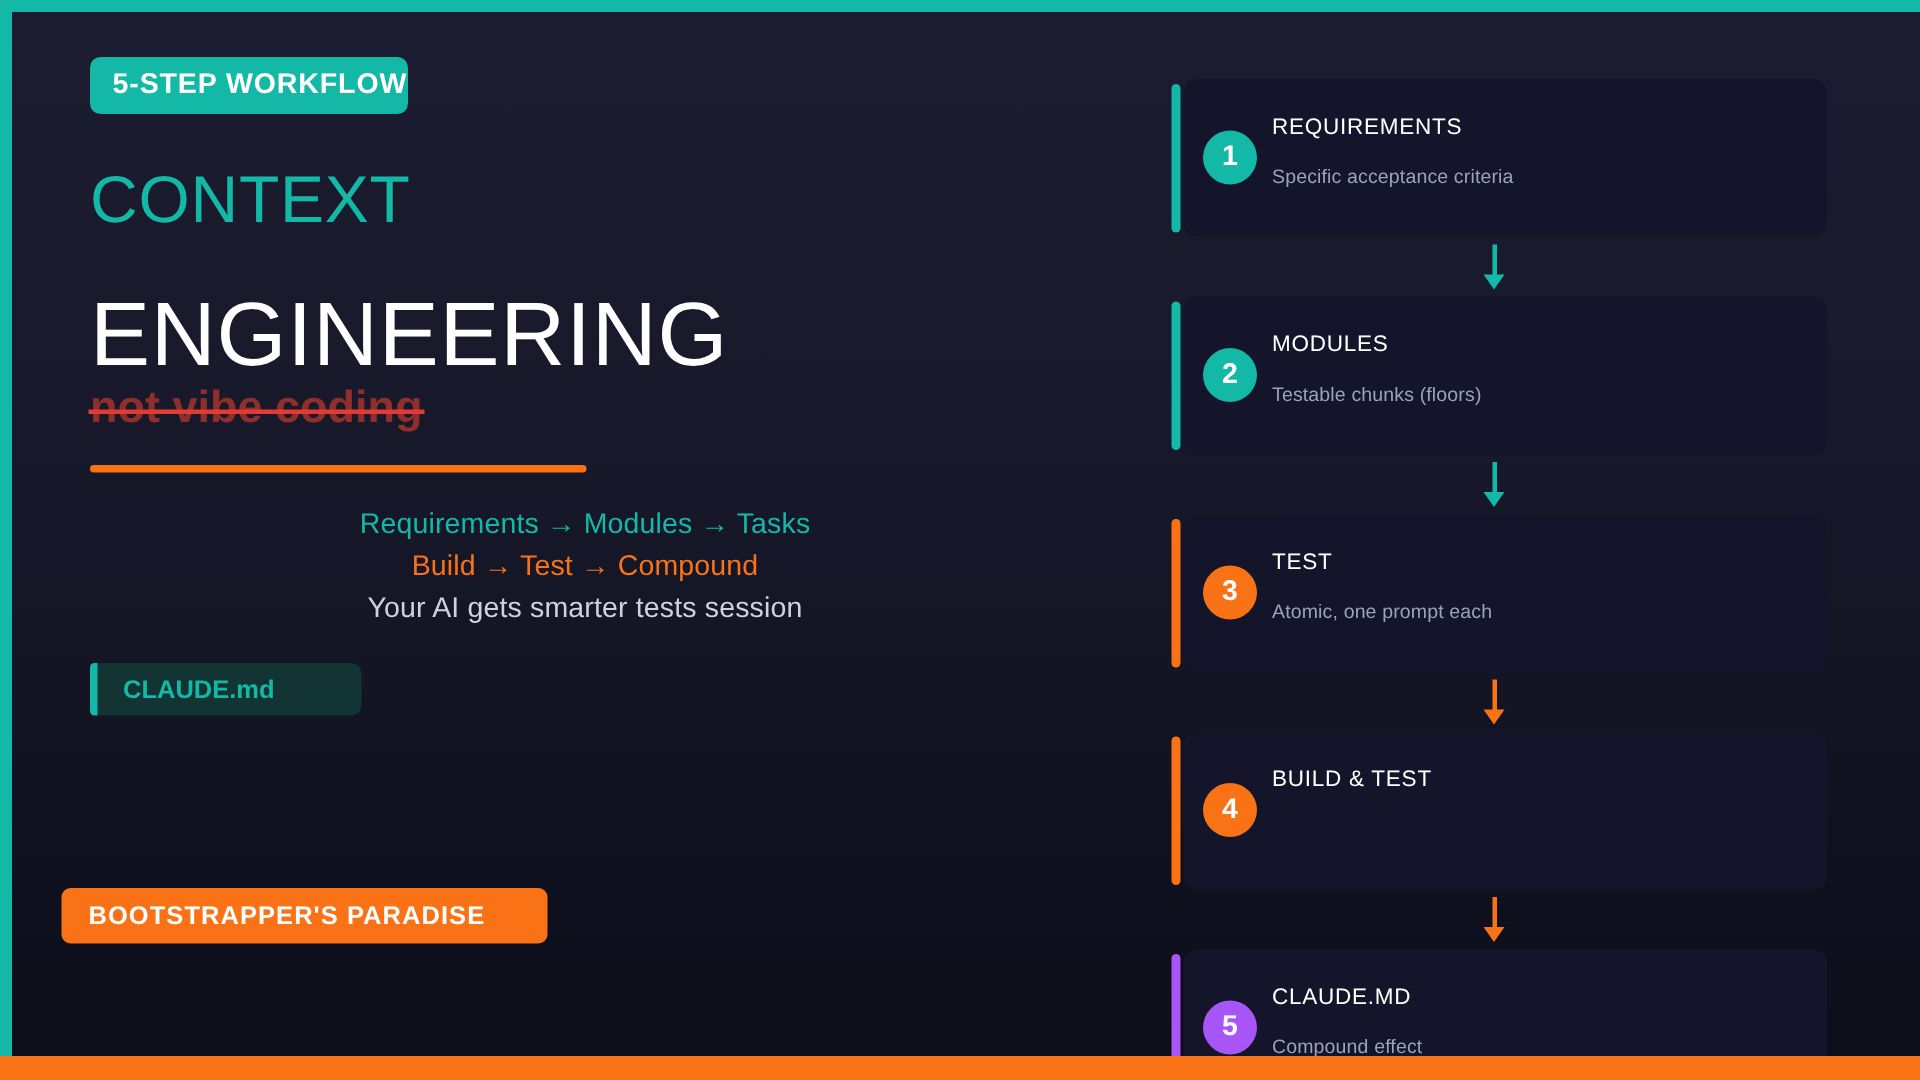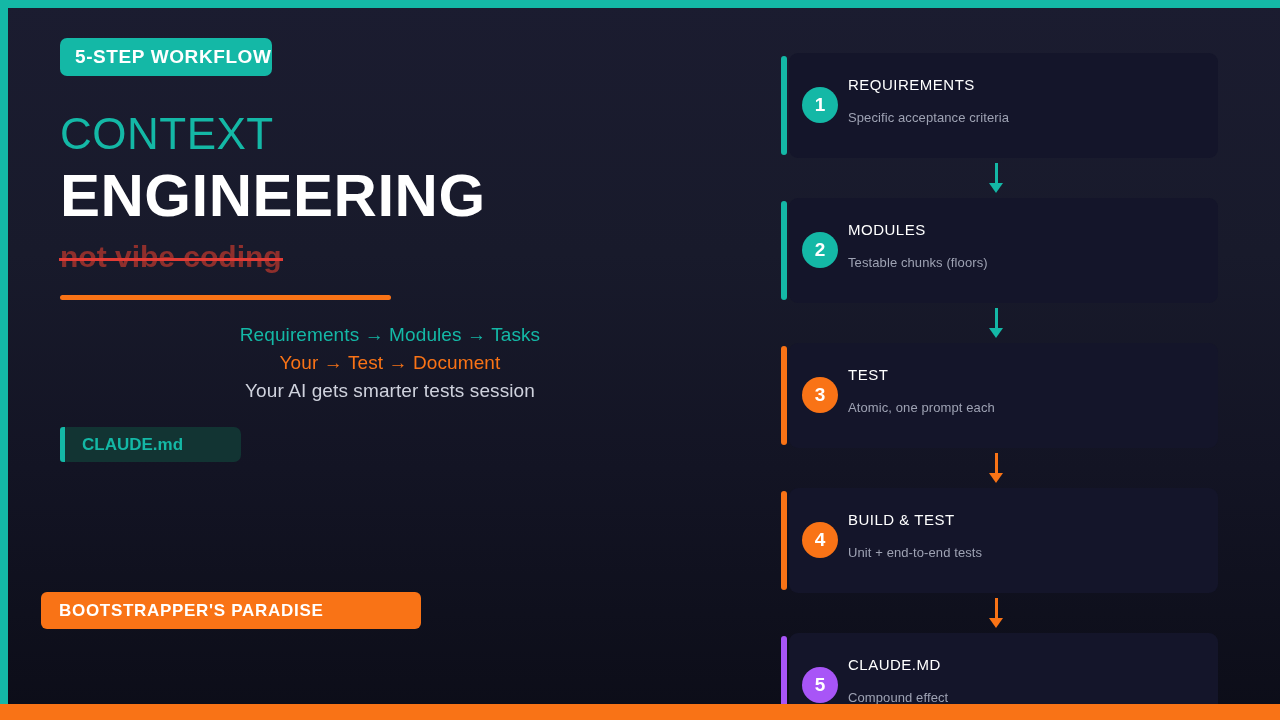--- a/index.html
+++ b/index.html
@@ -75,28 +75,28 @@
   }
   .title-line-1 {
     font-size: 44px;
     font-weight: normal;
     color: #14b8a6;
     letter-spacing: 0.5px;
     line-height: 62px;
   }
   .title-line-2 {
     font-size: 60px;
-    font-weight: bold;
+    font-weight: normal;
     color: #ffffff;
     letter-spacing: 0.5px;
     line-height: 62px;
+    margin-top: 27px;
   }
 
   .strike-line {
-    margin-top: 12px;
     font-size: 30px;
     font-weight: bold;
     color: #8e2f2c;
     position: relative;
     display: inline-block;
     line-height: 36px;
   }
   .strike-line .strike-bar {
     position: absolute;
     left: -1px;
@@ -148,21 +148,21 @@
     font-size: 17px;
     font-weight: bold;
     color: #14b8a6;
     line-height: 21px;
   }
 
   .footer-badge {
     position: absolute;
     left: 41px;
     top: 592px;
-    width: 380px;
+    width: 324px;
     height: 37px;
     background: #f97316;
     border-radius: 6px;
     color: #ffffff;
     font-size: 17px;
     font-weight: bold;
     letter-spacing: 0.7px;
     display: flex;
     align-items: center;
     padding-left: 18px;
@@ -279,21 +279,21 @@
 
     <div class="strike-line">
       <span>not vibe coding</span>
       <span class="strike-bar"></span>
     </div>
 
     <div class="divider"></div>
 
     <div class="bullets">
       <div class="bullet teal">Requirements → Modules → Tasks</div>
-      <div class="bullet orange">Your → Test → Document</div>
+      <div class="bullet orange">Build → Test → Compound</div>
       <div class="bullet grey">Your AI gets smarter tests session</div>
     </div>
 
     <div class="file-pill">
       <span class="accent"></span>
       <span class="label">CLAUDE.md</span>
     </div>
 
   </div>
 
@@ -345,21 +345,20 @@
       <div class="shaft" style="background:#f97316"></div>
       <div class="head" style="border-top-color:#f97316"></div>
     </div>
 
     <div class="step-block">
       <div class="step-card"></div>
       <div class="step-accent" style="background:#f97316"></div>
       <div class="step-num" style="background:#f97316">4</div>
       <div class="step-text">
         <div class="step-title">BUILD &amp; TEST</div>
-        <div class="step-desc">Unit + end-to-end tests</div>
       </div>
     </div>
 
     <div class="connector">
       <div class="shaft" style="background:#f97316"></div>
       <div class="head" style="border-top-color:#f97316"></div>
     </div>
 
     <div class="step-block">
       <div class="step-card"></div>

